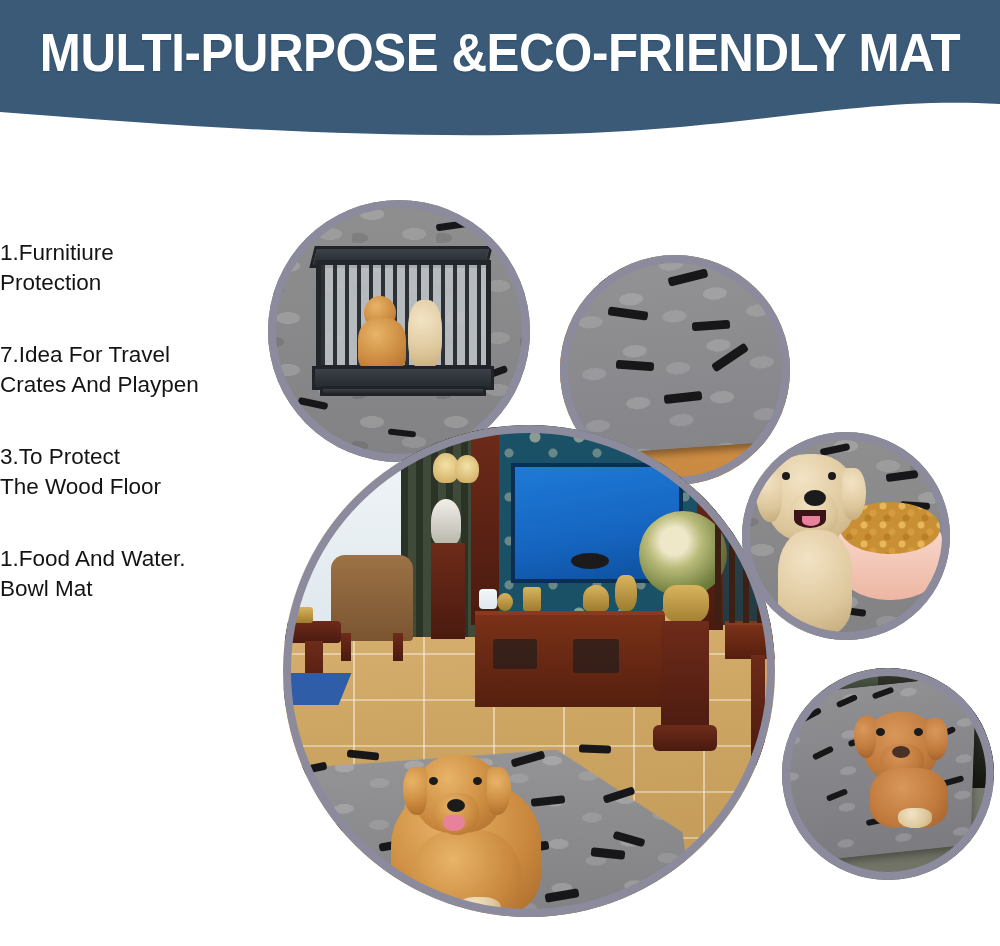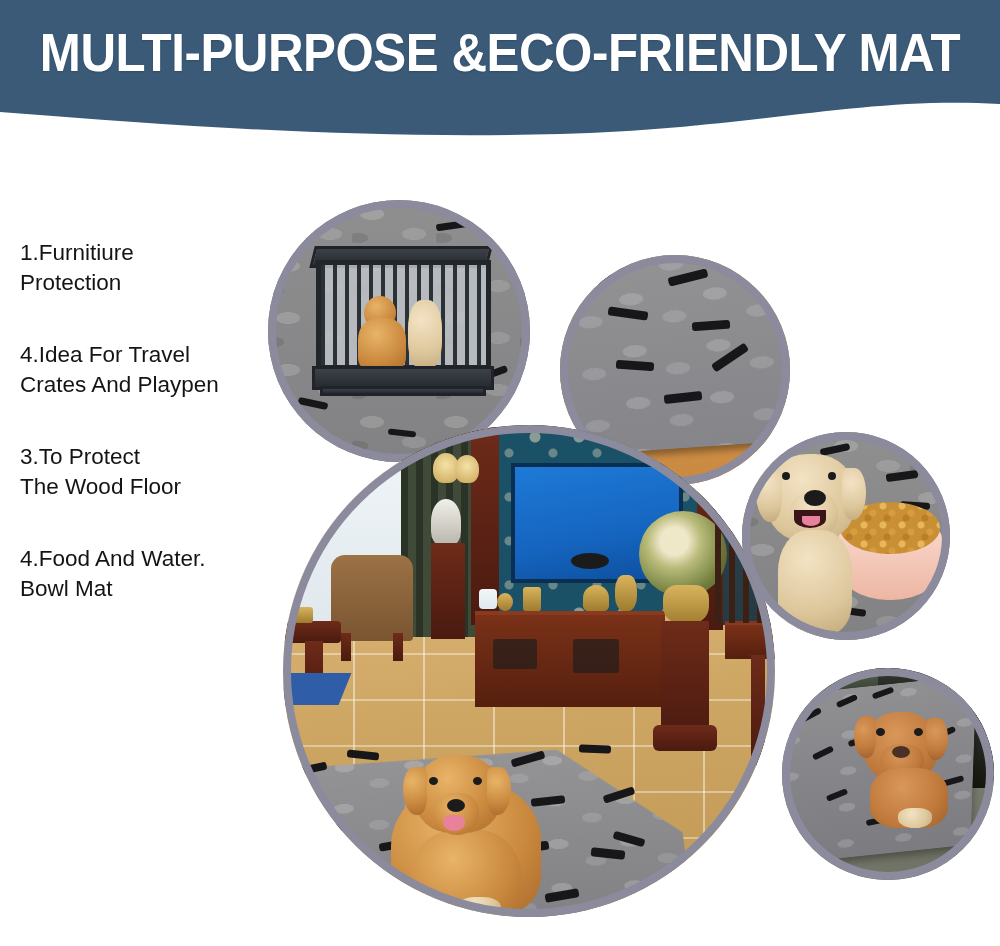--- a/index.html
+++ b/index.html
@@ -37,21 +37,20 @@
   #feature-list {
     position: absolute; left: 0; top: 238px;
     width: 290px;
   }
   .feature-item {
     color: #141414;
     font-family: "Liberation Sans", sans-serif;
     font-size: 22.5px;
     line-height: 30px;
     margin-bottom: 42px;
-    padding-left: 20px;
     white-space: pre-line;
   }
 
   
   #collage {
     position: absolute; left: 0; top: 0;
     width: 1000px; height: 946px;
   }
   .circ {
     position: absolute;
@@ -184,25 +183,25 @@
 <div id="banner">
   <svg id="banner-svg" width="1000" height="150" viewBox="0 0 1000 150">
     <path d="M0,0 L1000,0 L1000,104 C860,96 760,128 560,134 C380,139 200,128 0,112 Z" fill="#3a5a78"></path>
   </svg>
   <div id="banner-title">MULTI-PURPOSE &amp;ECO-FRIENDLY MAT</div>
 </div>
 
 <div id="feature-list">
   <div class="feature-item">1.Furnitiure
   Protection</div>
-  <div class="feature-item">4.Idea For Travel
+  <div class="feature-item">7.Idea For Travel
   Crates And Playpen</div>
   <div class="feature-item">3.To Protect
   The Wood Floor</div>
-  <div class="feature-item">4.Food And Water.
+  <div class="feature-item">1.Food And Water.
   Bowl Mat</div>
 </div>
 
 <div id="collage">
 
   <div class="circ" style="left:268px; top:200px; width:262px; height:262px;">
     <div class="scene mat"></div>
 
     <div class="bone" style="left:168px; top:22px; width:34px; height:7px; transform:rotate(-8deg);"></div>
     <div class="bone" style="left:30px;  top:200px; width:30px; height:7px; transform:rotate(12deg);"></div>

